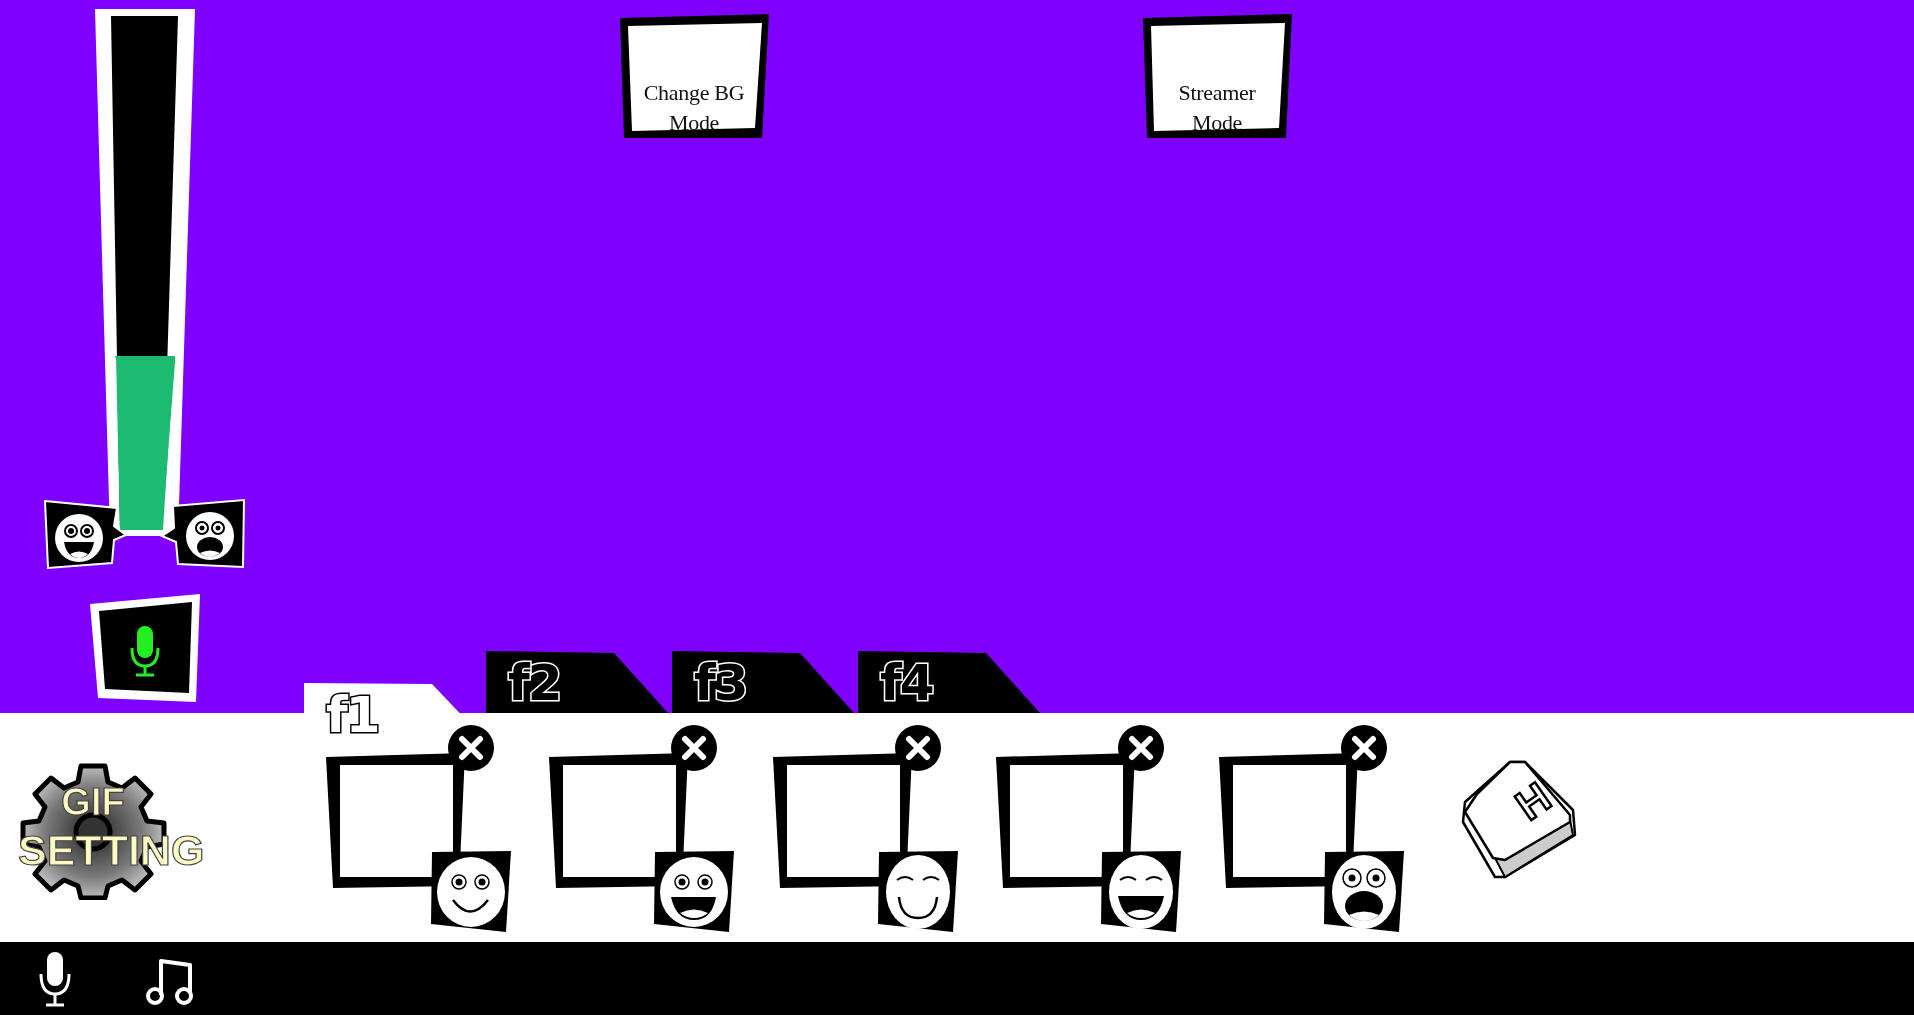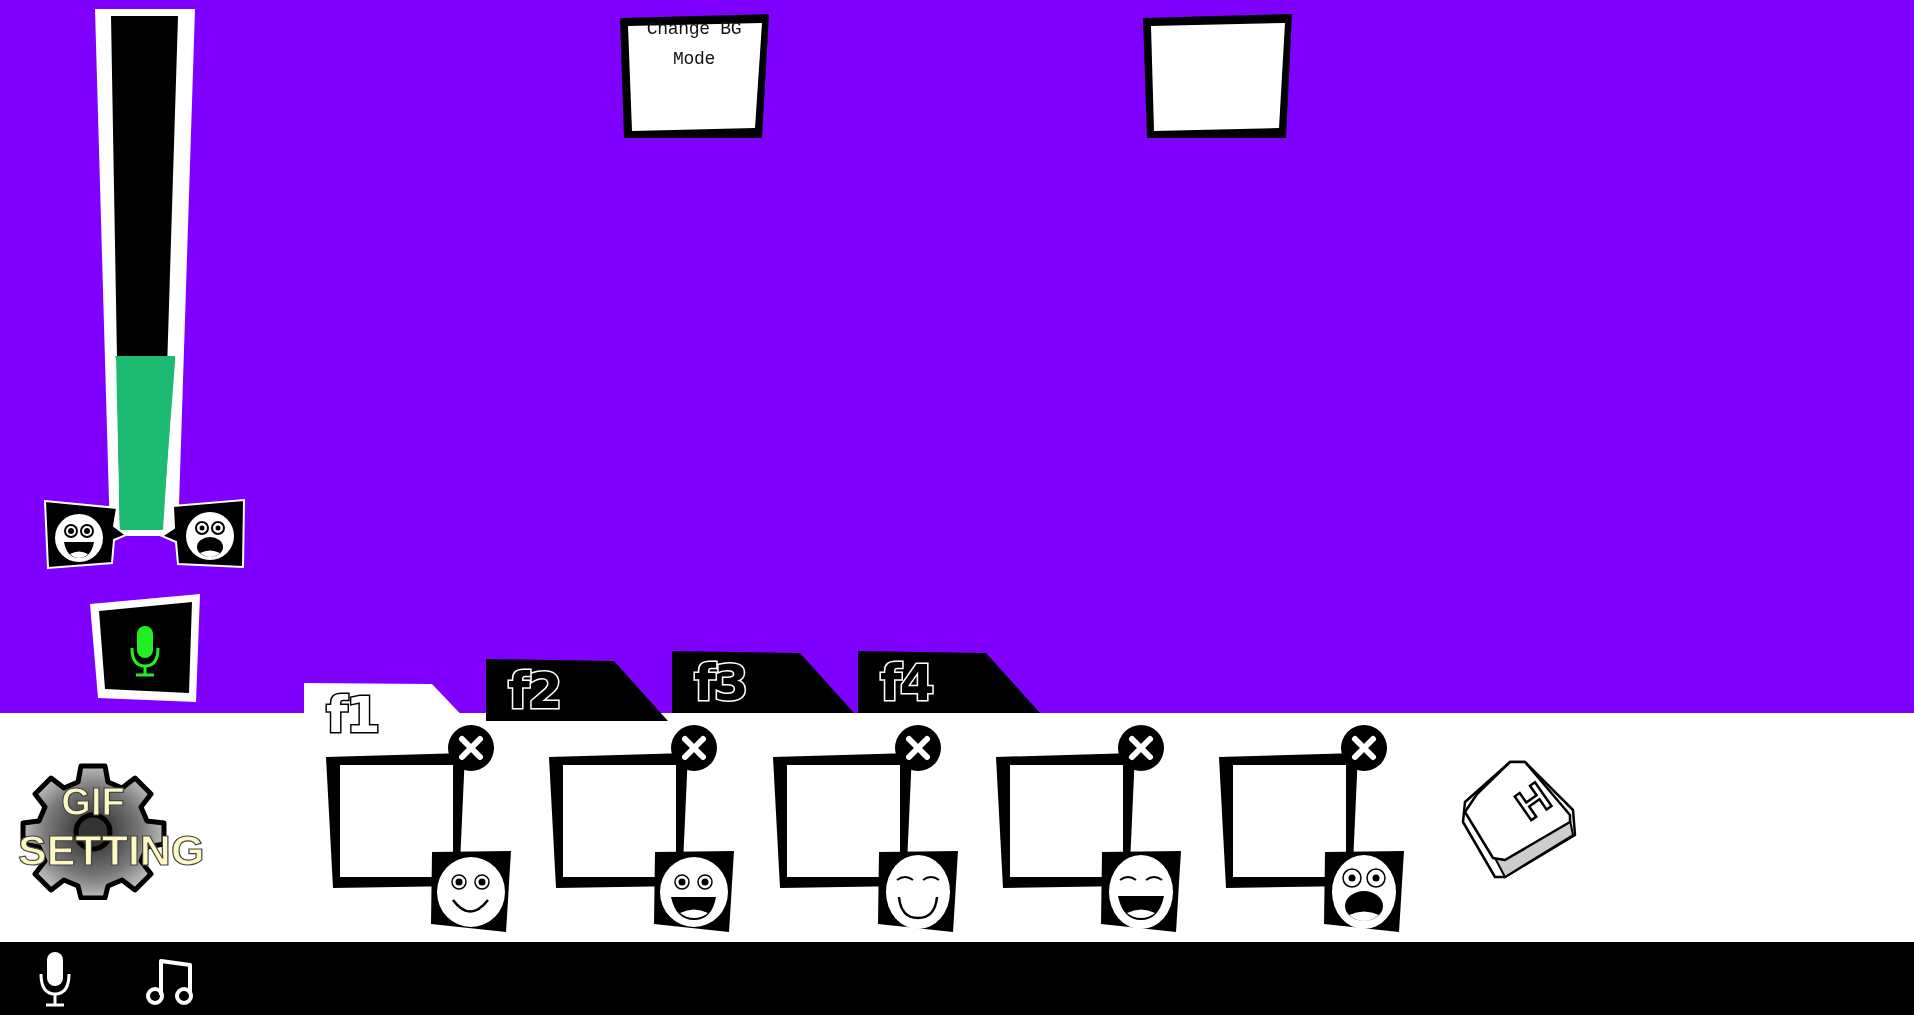--- a/index.html
+++ b/index.html
@@ -8,21 +8,21 @@
   .stage { left:0; top:0; width:1914px; height:713px; background:#8000ff; }
   .tray { left:0; top:713px; width:1914px; height:229px; background:#ffffff; }
   .bottombar { left:0; top:942px; width:1914px; height:73px; background:#000000; }
 
   
   .meter svg { display:block; }
 
   
   .topbtn { width:150px; height:124px; }
   .topbtn svg { position:absolute; left:0; top:0; }
-  .topbtn .lbl { position:absolute; left:10px; right:10px; top:0; bottom:0; display:flex; align-items:flex-start; justify-content:center; text-align:center; font-family:Liberation Mono, monospace; font-size:18px; line-height:30px; color:#111; letter-spacing:-0.3px; cursor:pointer; }
+  .topbtn .lbl { position:absolute; left:10px; right:10px; top:0; bottom:0; display:flex; align-items:flex-end; justify-content:center; text-align:center; font-family:Liberation Serif, serif; font-size:22px; line-height:30px; color:#111; letter-spacing:-0.3px; cursor:pointer; }
 
   
   .tab { height:62px; top:651px; }
   .tab svg { position:absolute; left:0; top:0; }
   .tab .tlabel { position:absolute; left:22px; top:4px; font-family:"DejaVu Sans", sans-serif; font-weight:bold; font-size:50px; line-height:56px; letter-spacing:-2px; }
   .tab.active .tlabel { color:#ffffff; -webkit-text-stroke:3px #000; paint-order:stroke fill; }
   .tab.inactive .tlabel { color:#000000; -webkit-text-stroke:3px #fff; paint-order:stroke fill; }
 
   
   .slot { width:190px; height:225px; top:720px; }
@@ -95,29 +95,32 @@
   </svg>
   <div class="lbl">
       <span><span>Change BG</span><br><span>Mode</span></span>
     </div>
 </div>
 <div class="abs topbtn" style="left:1142px; top:14px;">
   <svg width="150" height="124" viewBox="0 0 150 124">
     <polygon points="1,4 150,0 144,124 5,124" fill="#000"></polygon>
     <polygon points="9,12 143,9 137,114 12,117" fill="#fff"></polygon>
   </svg>
+  <div class="lbl">
+      <span><span>Streamer</span><br><span>Mode</span></span>
+    </div>
 </div>
 
 <div class="abs tab active" style="left:304px; width:157px;margin-top:32px;">
   <svg width="186" height="62" viewBox="0 0 186 62">
       <polygon points="0,0 128,1 186,62 0,62" fill="#fff"></polygon>
     </svg>
   <span class="tlabel">f1</span>
 </div>
-<div class="abs tab inactive" style="left:486px; width:204px;margin-top:8px;">
+<div class="abs tab inactive" style="left:486px; width:204px;">
   <svg width="186" height="62" viewBox="0 0 186 62">
       <polygon points="0,0 128,2 182,62 0,62" fill="#000"></polygon>
     </svg>
   <span class="tlabel">f2</span>
 </div>
 <div class="abs tab inactive" style="left:672px; width:169px;">
   <svg width="186" height="62" viewBox="0 0 186 62">
       <polygon points="0,0 128,2 182,62 0,62" fill="#000"></polygon>
     </svg>
   <span class="tlabel">f3</span>

